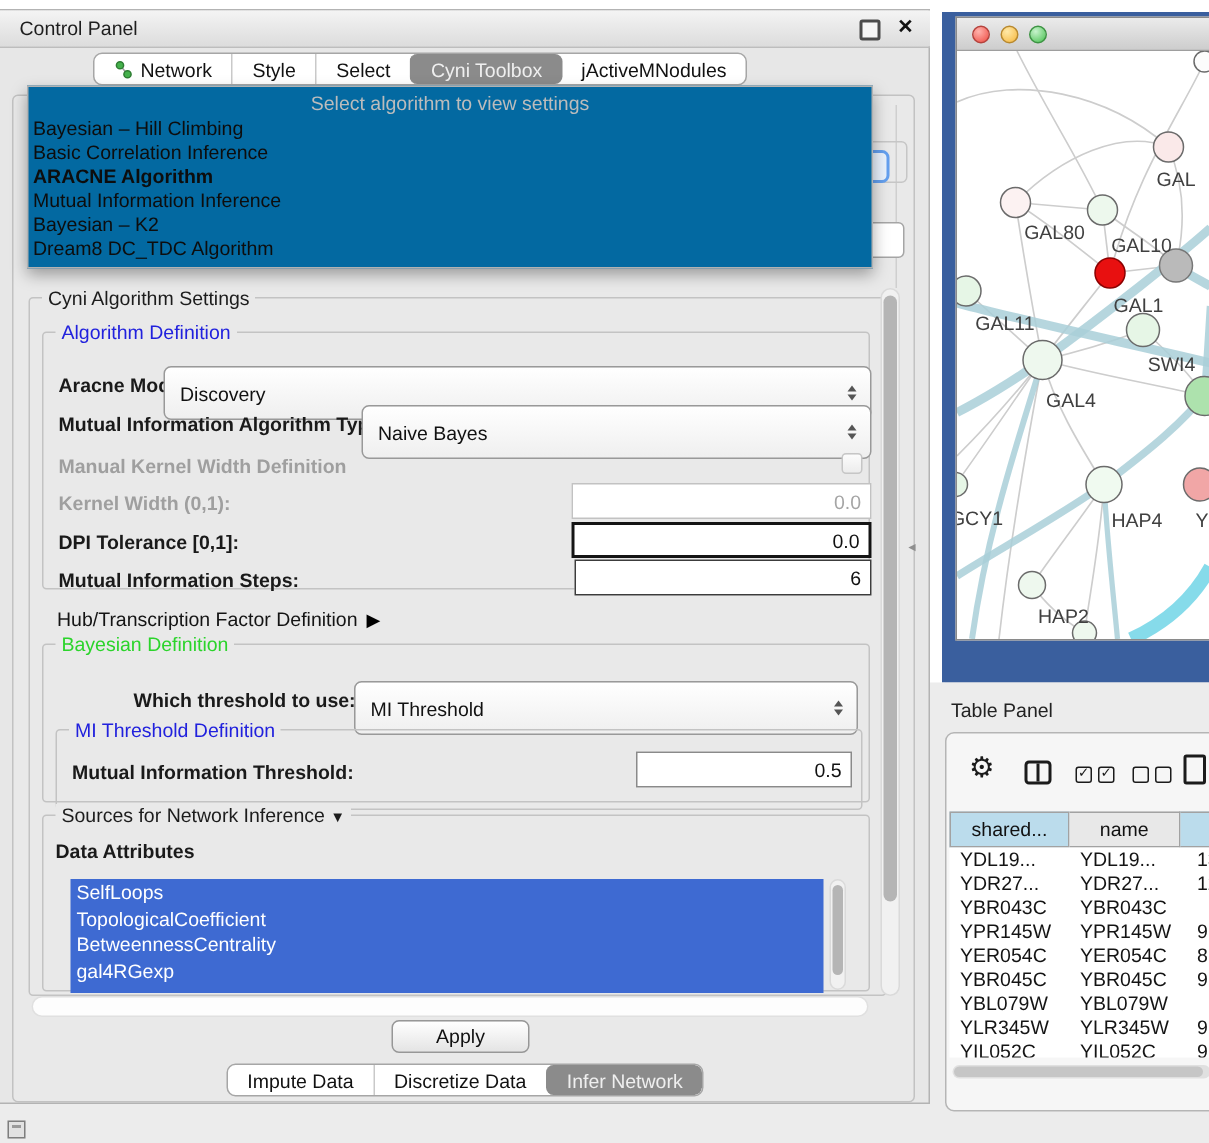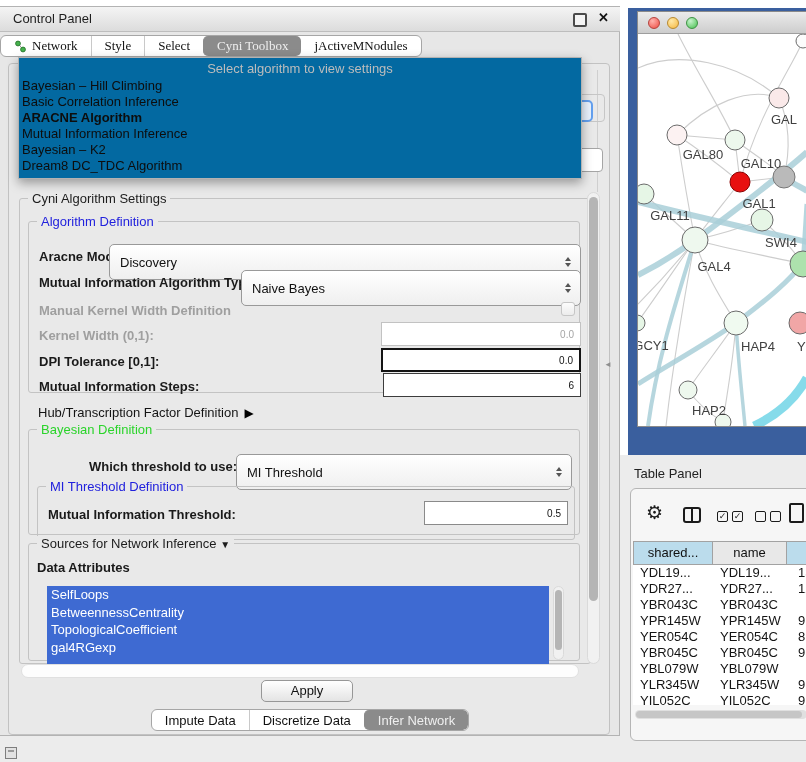--- a/index.html
+++ b/index.html
@@ -7,21 +7,21 @@
   .abs{position:absolute;}
   
   #top-strip{left:0;top:0;width:806px;height:8px;background:#ffffff;}
   #gap-col{left:618px;top:0;width:12px;height:456px;background:#ffffff;}
   
   #control-panel{left:0;top:6px;width:620px;height:730px;background:#e7e7e7;border:1px solid #b3b3b3;border-left:none;box-sizing:border-box;}
   #cp-titlebar{left:0;top:0;width:620px;height:24px;background:linear-gradient(#f4f4f4,#dcdcdc);border-bottom:1px solid #bdbdbd;}
   #cp-title{left:13px;top:4px;font-size:13px;color:#1e1e1e;}
   #cp-float{right:33px;top:6px;width:10px;height:10px;border:2px solid #4a4a4a;border-radius:2px;background:#f4f4f4;}
   #cp-close{right:11px;top:3px;font-size:13px;font-weight:bold;color:#111;}
-  #cp-tabs{left:0;top:28px;width:560px;height:26px;display:flex;align-items:flex-start;font-family:Liberation Serif, serif;}
+  #cp-tabs{left:0;top:28px;width:560px;height:26px;display:flex;justify-content:center;align-items:flex-start;}
   .seg{display:inline-flex;border:1px solid #a6a6a6;border-radius:6px;background:#fff;height:22px;box-sizing:border-box;overflow:hidden;}
   .seg .tab{display:flex;align-items:center;gap:5px;padding:0 13px;font-size:13px;color:#111;border-left:1px solid #c9c9c9;white-space:nowrap;}
   .seg .tab:first-child{border-left:none;}
   .seg .tab.sel{background:#8b8b8b;color:#efefef;border-left-color:#8b8b8b;border-radius:5px;}
   .seg .tab.after-sel{border-left:none;}
   #cp-body{left:8px;top:56px;width:602px;height:672px;background:#e9e9e9;border:1px solid #c2c2c2;border-radius:4px;box-sizing:border-box;}
   
   .sliver-v{left:588px;top:6px;width:1px;height:122px;background:#cfcfcf;}
   .sliver-box1{left:558px;top:30px;width:36px;height:26px;border:1px solid #c6c6c6;border-radius:4px;}
   .sliver-blue{left:564px;top:36px;width:16px;height:18px;border:2px solid #64a0ef;border-radius:5px;background:#e9f2fd;}
@@ -39,31 +39,31 @@
   #settings-grp{left:10px;top:134px;width:572px;height:466px;}
   #algo-grp{left:8px;top:22px;width:552px;height:172px;}
   .flabel{font-size:13px;font-weight:bold;color:#1a1a1a;white-space:nowrap;}
   .flabel.dis{color:#9f9f9f;}
   .combo{background:linear-gradient(#ffffff,#efefef);border:1px solid #999;border-radius:5px;box-sizing:border-box;height:36px;display:flex;align-items:center;}
   .combo .ctext{font-size:13px;color:#111;padding-left:10px;flex:1;}
   .stepper{width:18px;display:flex;flex-direction:column;align-items:center;gap:2px;margin-right:3px;}
   .stepper i{display:block;width:0;height:0;border-left:3.5px solid transparent;border-right:3.5px solid transparent;}
   .stepper .up{border-bottom:4px solid #555;}
   .stepper .dn{border-top:4px solid #555;}
-  .tfield{box-sizing:border-box;height:24px;background:#fff;border:1px solid #8a8a8a;font-size:10px;color:#111;text-align:right;padding-right:6px;font-family:"Liberation Sans",sans-serif;}
+  .tfield{box-sizing:border-box;height:24px;background:#fff;border:1px solid #8a8a8a;font-size:13px;color:#111;text-align:right;padding-right:6px;font-family:"Liberation Sans",sans-serif;}
   .tfield.dis{border-color:#c2c2c2;color:#a5a5a5;}
   .tfield.strong{border:2px solid #141414;}
   .tfield.med{border:1px solid #3c3c3c;}
   .checkbox{width:14px;height:14px;border:1px solid #c6c6c6;border-radius:3px;background:linear-gradient(#fcfcfc,#ececec);box-sizing:border-box;}
   #hub-row{left:18px;top:206px;font-size:13px;color:#141414;white-space:nowrap;}
   #hub-arrow{font-size:12px;color:#000;margin-left:6px;}
   #threshold-grp{left:8px;top:230px;width:552px;height:106px;}
   #mithr-grp{left:8px;top:56px;width:538px;height:54px;}
   #sources-grp{left:8px;top:344px;width:552px;height:118px;}
-  #attr-list{left:18px;top:42px;width:502px;height:90px;background:#3e6ad2;overflow:hidden;}
+  #attr-list{left:18px;top:42px;width:502px;height:76px;background:#3e6ad2;overflow:hidden;}
   .attr-item{font-size:13px;color:#ffffff;line-height:17.5px;padding-left:4px;white-space:nowrap;}
   .vsb{background:#f1f1f1;border:1px solid #dadada;border-radius:7px;box-sizing:border-box;}
   .vsb .thumb{position:absolute;left:1px;right:1px;background:#b5b5b5;border-radius:6px;}
   #list-sb{left:524px;top:42px;width:11px;height:74px;}
   #main-sb{left:578px;top:128px;width:13px;height:472px;}
   #hstrip{left:12px;top:600px;width:558px;height:14px;background:#fdfdfd;border:1px solid #e0e0e0;border-radius:7px;box-sizing:border-box;}
   #apply-btn{left:252px;top:616px;width:92px;height:22px;background:linear-gradient(#ffffff,#e4e4e4);border:1px solid #979797;border-radius:5px;font-size:13px;color:#111;text-align:center;line-height:20px;box-sizing:border-box;}
   #cp-bottom-tabs{left:0;top:702px;width:620px;height:26px;display:flex;justify-content:center;}
   #panel-collapse-arrow{left:604px;top:360px;font-size:8px;color:#8f8f8f;z-index:5;}
   #float-icon{left:5px;top:747px;width:12px;height:12px;border:1px solid #7e7e7e;background:#e2e2e2;box-sizing:border-box;}
@@ -200,22 +200,22 @@
           <span class="abs flabel" style="left:10px;top:20px;">Mutual Information Threshold:</span>
           <input class="abs tfield" style="left: 386px; top: 14px; width: 144px;" readonly="" value="0.5">
         </div>
       </div>
 
       <div class="abs grp" id="sources-grp">
         <span class="legend"><span>Sources for Network Inference</span> <span style="font-size:10px;">▼</span></span>
         <span class="abs flabel" style="left:8px;top:16px;">Data Attributes</span>
         <div class="abs" id="attr-list">
           <div class="attr-item">SelfLoops</div>
+          <div class="attr-item">TopologicalCoefficient</div>
           <div class="attr-item">BetweennessCentrality</div>
-          <div class="attr-item">TopologicalCoefficient</div>
           <div class="attr-item">gal4RGexp</div>
         </div>
         <div class="abs vsb" id="list-sb">
             <span class="thumb" style="top:3px;height:60px;"></span>
           </div>
       </div>
     </div>
 
     <div class="abs vsb" id="main-sb">
         <span class="thumb" style="top:4px;height:404px;"></span>

